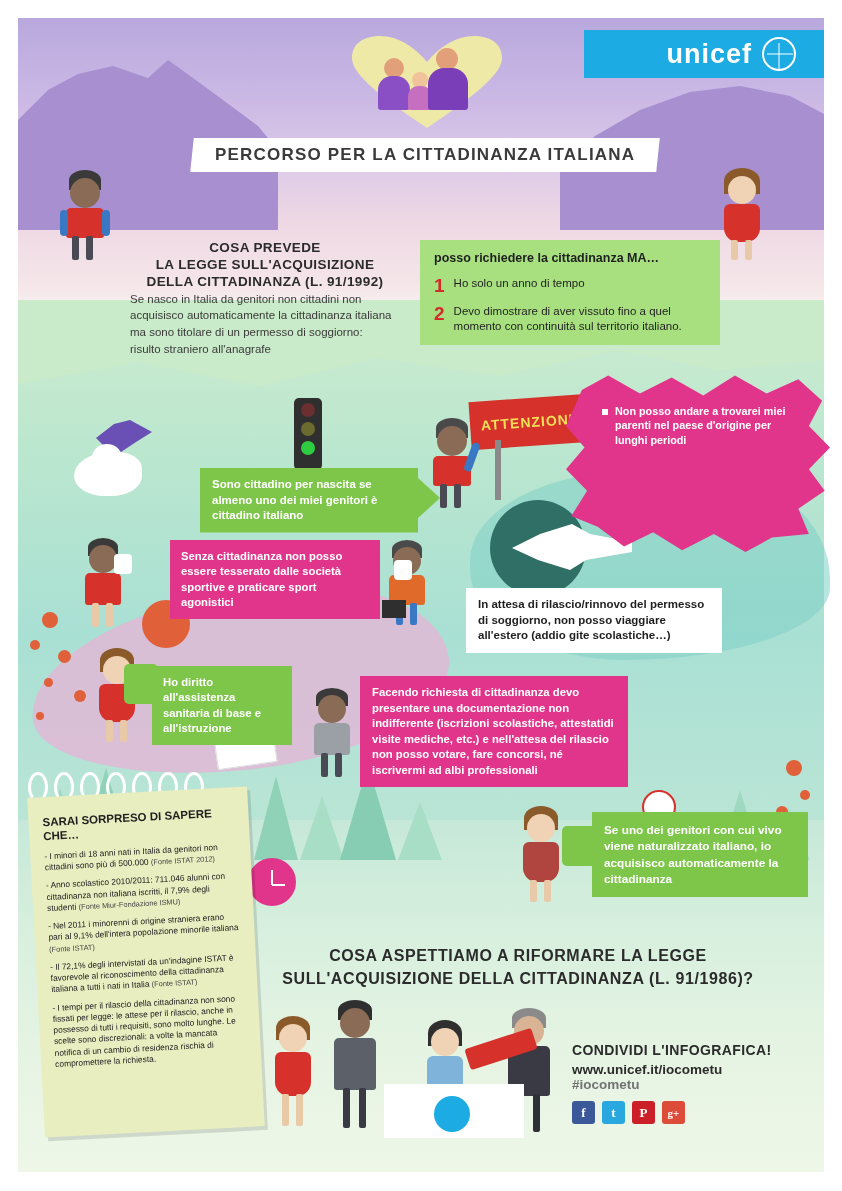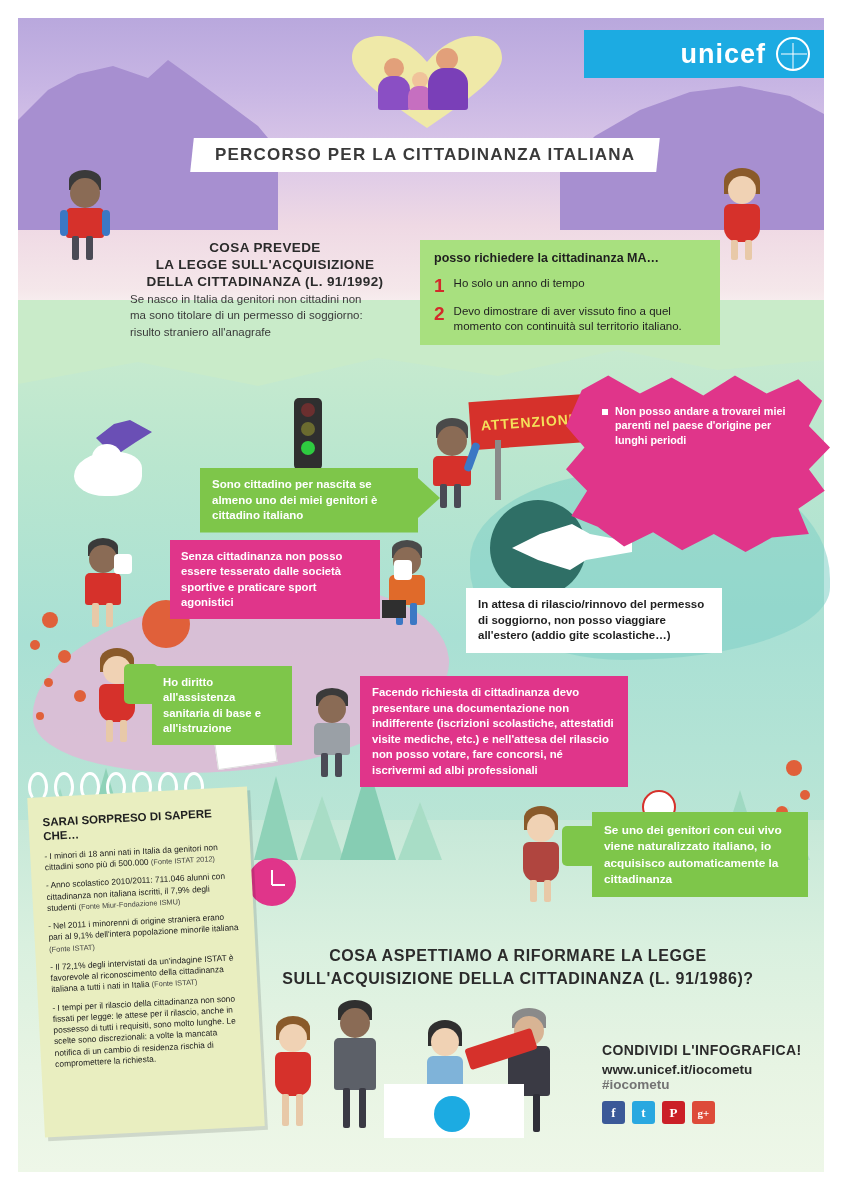--- a/index.html
+++ b/index.html
@@ -60,21 +60,21 @@
   .tree {
     position:absolute; bottom:0; width:0; height:0;
     border-left: 22px solid transparent;
     border-right: 22px solid transparent;
     border-bottom: 72px solid #9fd9c2;
   }
   
   .unicef-bar {
     position:absolute; right:18px; top:30px; width:240px; height:48px;
     background:#1cabe2; display:flex; align-items:center; justify-content:flex-end;
-    padding-right:14px; gap:10px;
+    padding-right:28px; gap:10px;
   }
   .unicef-word {
     color:#fff; font-size:27px; letter-spacing:1px; font-weight:bold;
     font-family:"Liberation Sans", sans-serif;
   }
   .unicef-emblem {
     width:34px; height:34px; border-radius:50%; border:2px solid #fff;
     position:relative;
   }
   .unicef-emblem:before{
@@ -205,21 +205,21 @@
     border-radius:50%; border-bottom-color:transparent;
   }
 
   
   .cta {
     position:absolute; left:258px; top:944px; width:520px;
     text-align:center; font-size:16px; font-weight:bold; color:#2b2b2b;
     letter-spacing:.6px; line-height:1.45;
   }
   .share {
-    position:absolute; left:572px; top:1042px; width:240px;margin-left:30px;
+    position:absolute; left:572px; top:1042px; width:240px;
   }
   .share-title { font-size:14px; font-weight:bold; color:#2b2b2b; letter-spacing:.4px;}
   .share-url { font-size:13.5px; font-weight:bold; color:#2b2b2b; margin-top:4px;}
   .share-tag { font-size:13.5px; font-weight:bold; color:#737373;}
   .social { display:flex; gap:7px; margin-top:9px; }
   .soc {
     width:23px; height:23px; border-radius:3px; color:#fff; font-size:13px;
     font-weight:bold; display:flex; align-items:center; justify-content:center;
     font-family:"Liberation Serif", serif;
   }
@@ -486,20 +486,21 @@
   <div class="table-emblem"></div>
 
   <div class="panel panel-cosa">
     <div class="p-title">
       <div>COSA PREVEDE</div>
       <div>LA LEGGE SULL'ACQUISIZIONE</div>
       <div>DELLA CITTADINANZA (L. 91/1992)</div>
     </div>
     <div class="p-body">
       <div>Se nasco in Italia da genitori non cittadini non</div>
+      <div>acquisisco automaticamente la cittadinanza italiana</div>
       <div>ma sono titolare di un permesso di soggiorno:</div>
       <div>risulto straniero all'anagrafe</div>
     </div>
   </div>
 
   <div class="panel panel-ma">
     <div class="ma-head">
       <div>posso richiedere la cittadinanza MA…</div>
     </div>
     <div class="ma-item">

